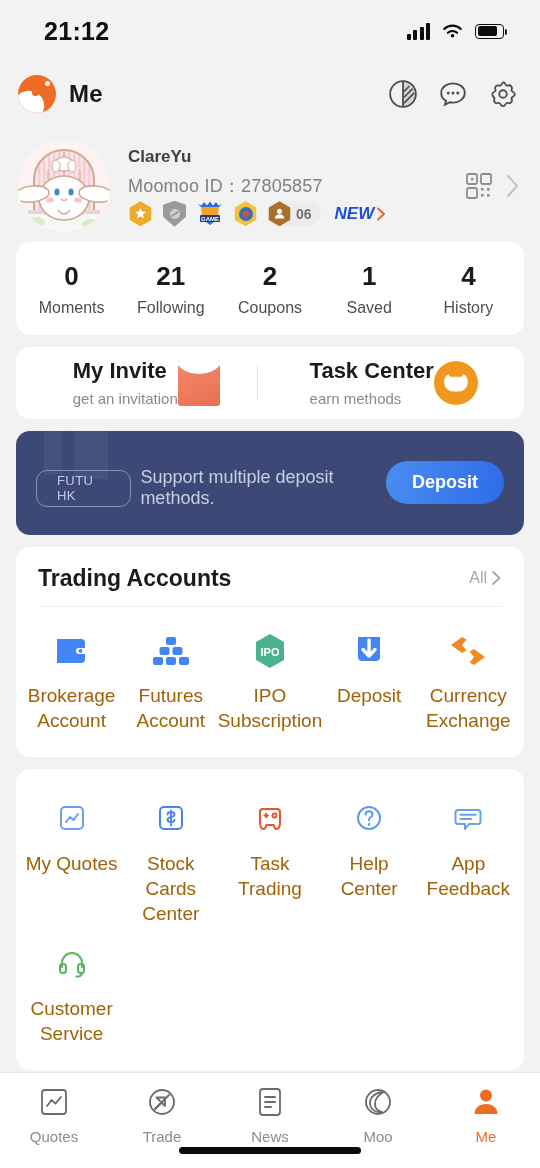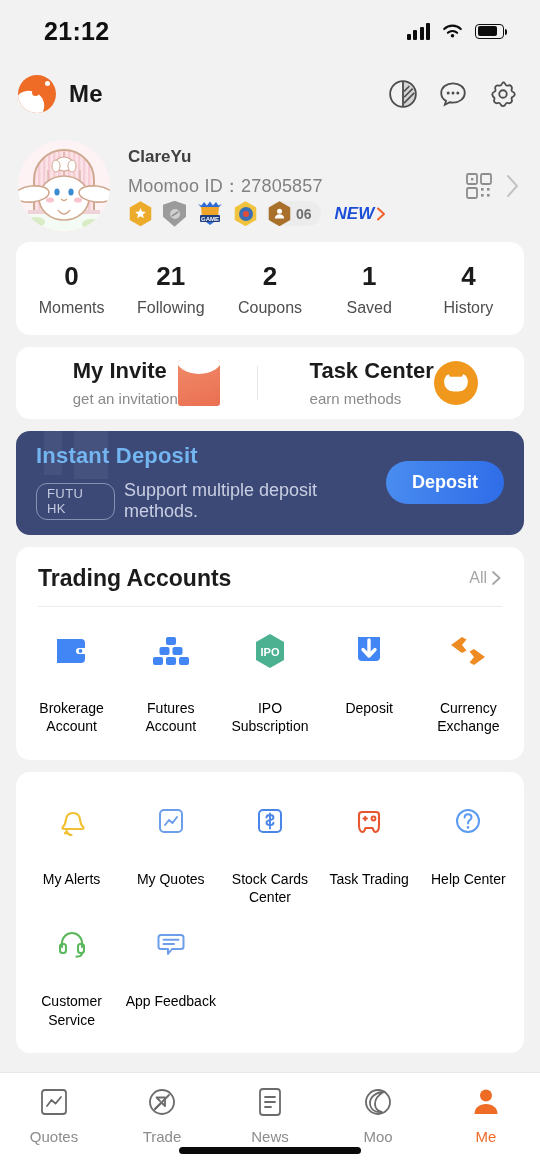--- a/index.html
+++ b/index.html
@@ -82,38 +82,38 @@
   .deposit-banner {
     margin:0 16px 12px; border-radius:14px; background:#3c4976;
     padding:18px 20px; position:relative; overflow:hidden; height:104px;
     display:flex; align-items:center; justify-content:space-between;
   }
   .deposit-banner::before { content:""; position:absolute; left:28px; top:-18px; width:18px; height:62px; background:rgba(255,255,255,0.05); }
   .deposit-banner::after { content:""; position:absolute; left:58px; top:-22px; width:34px; height:70px; background:rgba(255,255,255,0.05); }
   .dep-left { position:relative; z-index:2; }
   .dep-title { font-size:22px; font-weight:700; color:#73b5f0; letter-spacing:0.2px; }
   .dep-sub { display:flex; align-items:center; gap:9px; margin-top:11px; }
-  .dep-tag { border:1px solid #8791b4; border-radius:11px; padding:2px 10px 3px; font-size:13px; color:#c3cade; letter-spacing:0.4px; }
+  .dep-tag { border:1px solid #8791b4; border-radius:11px; padding:2px 20px 3px; font-size:13px; color:#c3cade; letter-spacing:0.4px; }
   .dep-desc { font-size:18px; color:#c9cfe2; }
   .dep-btn {
     position:relative; z-index:2;
     background:linear-gradient(100deg,#4a8df0,#2e6ce8);
     color:#fff; font-size:18px; font-weight:700;
     border:none; border-radius:22px; padding:11px 26px;
   }
 
   .sec-head { display:flex; align-items:center; justify-content:space-between; padding:18px 22px 0; }
   .sec-title { font-size:23px; font-weight:700; color:#1b1b1b; }
   .sec-all { display:flex; align-items:center; gap:4px; font-size:16px; color:#a6a6a6; }
   .hr { height:1px; background:#ededed; margin:14px 22px 0; }
 
   .grid { display:flex; flex-wrap:wrap; padding:16px 6px 14px; }
   .gitem { width:20%; display:flex; flex-direction:column; align-items:center; padding:8px 2px 10px; }
   .gicon { height:40px; display:flex; align-items:center; justify-content:center; }
-  .glabel { font-size:14px; color:#000000; text-align:center; margin-top:28px; line-height:1.32; }
+  .glabel { font-size:19px; color:#a16207; text-align:center; margin-top:12px; line-height:1.32; }
 
   
   .tabbar {
     flex:0 0 96px; background:#fff; border-top:1px solid #e8e8e8;
     display:flex; align-items:flex-start; padding-top:12px;
   }
   .tab { flex:1; display:flex; flex-direction:column; align-items:center; gap:9px; }
   .tab-label { font-size:15px; color:#8c8c8c; }
   .tab.active .tab-label { color:#ef6c27; }
   .home-indicator { position:absolute; left:50%; transform:translateX(-50%); bottom:14px; width:182px; height:7px; border-radius:4px; background:#0a0a0a; }
@@ -311,21 +311,20 @@
         <div class="promo-txt">
           <div class="t">Task Center</div>
           <div class="s">earn methods</div>
         </div>
         <div class="moo-circle"></div>
       </div>
     </div>
 
     <div class="deposit-banner">
       <div class="dep-left">
-        <div class="dep-title">Instant Deposit</div>
         <div class="dep-sub">
           <span class="dep-tag">FUTU HK</span>
           <span class="dep-desc">Support multiple deposit methods.</span>
         </div>
       </div>
       <button class="dep-btn">Deposit</button>
     </div>
 
     <div class="card">
       <div class="sec-head">
@@ -394,30 +393,20 @@
           </div>
           <div class="glabel">Currency Exchange</div>
         </div>
 
       </div>
     </div>
 
     <div class="card">
       <div class="grid" style="padding-top:22px;">
 
-        <div class="gitem">
-          <div class="gicon">
-            <svg width="38" height="36" viewBox="0 0 38 36">
-              <path d="M11 25c-1.5 0-2-1.2-1-2.2 1.6-1.6 2.4-3 2.6-5.4.4-5 3.1-8.4 7.4-8.4s7 3.4 7.4 8.4c.2 2.4 1 3.8 2.6 5.4 1 1 .5 2.2-1 2.2z" fill="none" stroke="#f2c032" stroke-width="2.2" stroke-linejoin="round"></path>
-              <path d="M13.5 27c1 2.6 2.8 4 5 4" fill="none" stroke="#f2c032" stroke-width="2.2" stroke-linecap="round"></path>
-              <circle cx="12.5" cy="29" r="1.6" fill="#f2c032"></circle>
-            </svg>
-          </div>
-          <div class="glabel">My Alerts</div>
-        </div>
 
         <div class="gitem">
           <div class="gicon">
             <svg width="36" height="34" viewBox="0 0 36 34">
               <rect x="7" y="5" width="22" height="22" rx="4" fill="none" stroke="#6d9eeb" stroke-width="2"></rect>
               <path d="M12 20l4-5 3.5 3L24 12" fill="none" stroke="#6d9eeb" stroke-width="2" stroke-linecap="round" stroke-linejoin="round"></path>
             </svg>
           </div>
           <div class="glabel">My Quotes</div>
         </div>
@@ -445,44 +434,44 @@
 
         <div class="gitem">
           <div class="gicon">
             <svg width="36" height="34" viewBox="0 0 36 34">
               <circle cx="18" cy="16" r="11" fill="none" stroke="#5b9bf0" stroke-width="2"></circle>
               <path d="M14.6 12.6c0-2 1.5-3.3 3.5-3.3s3.4 1.3 3.4 3.1c0 2.6-3.2 2.7-3.4 5.2v.8" fill="none" stroke="#5b9bf0" stroke-width="2" stroke-linecap="round"></path>
               <circle cx="18" cy="22.4" r="1.3" fill="#5b9bf0"></circle>
             </svg>
           </div>
           <div class="glabel">Help Center</div>
+        </div>
+
+        <div class="gitem">
+          <div class="gicon">
+            <svg width="38" height="34" viewBox="0 0 38 34">
+              <path d="M9 8h20a2.5 2.5 0 0 1 2.5 2.5v9A2.5 2.5 0 0 1 29 22h-9l-4 5v-5H9a2.5 2.5 0 0 1-2.5-2.5v-9A2.5 2.5 0 0 1 9 8z" fill="none" stroke="#6d9eeb" stroke-width="2" stroke-linejoin="round"></path>
+              <path d="M11.5 12.8h15M11.5 17h10.5" stroke="#6d9eeb" stroke-width="2" stroke-linecap="round"></path>
+            </svg>
+          </div>
+          <div class="glabel">App Feedback</div>
         </div>
 
         <div class="gitem">
           <div class="gicon">
             <svg width="36" height="34" viewBox="0 0 36 34">
               <path d="M8 20v-4a10 10 0 0 1 20 0v4" fill="none" stroke="#5cb85c" stroke-width="2.1" stroke-linecap="round"></path>
               <rect x="6" y="17" width="6" height="9" rx="2.5" fill="none" stroke="#5cb85c" stroke-width="2.1"></rect>
               <rect x="24" y="17" width="6" height="9" rx="2.5" fill="none" stroke="#5cb85c" stroke-width="2.1"></rect>
               <path d="M28 26c0 2.5-2.5 3.6-5.5 3.6" fill="none" stroke="#5cb85c" stroke-width="2.1" stroke-linecap="round"></path>
             </svg>
           </div>
           <div class="glabel">Customer Service</div>
         </div>
 
-        <div class="gitem">
-          <div class="gicon">
-            <svg width="38" height="34" viewBox="0 0 38 34">
-              <path d="M9 8h20a2.5 2.5 0 0 1 2.5 2.5v9A2.5 2.5 0 0 1 29 22h-9l-4 5v-5H9a2.5 2.5 0 0 1-2.5-2.5v-9A2.5 2.5 0 0 1 9 8z" fill="none" stroke="#6d9eeb" stroke-width="2" stroke-linejoin="round"></path>
-              <path d="M11.5 12.8h15M11.5 17h10.5" stroke="#6d9eeb" stroke-width="2" stroke-linecap="round"></path>
-            </svg>
-          </div>
-          <div class="glabel">App Feedback</div>
-        </div>
-
       </div>
     </div>
   </div>
 
   <div class="tabbar">
     <div class="tab">
       <svg width="34" height="34" viewBox="0 0 34 34">
         <rect x="5" y="5" width="24" height="24" rx="3" fill="none" stroke="#6b6b6b" stroke-width="1.8"></rect>
         <path d="M10 21l4.5-6 4 3.6L24 12" fill="none" stroke="#6b6b6b" stroke-width="1.8" stroke-linecap="round" stroke-linejoin="round"></path>
       </svg>

